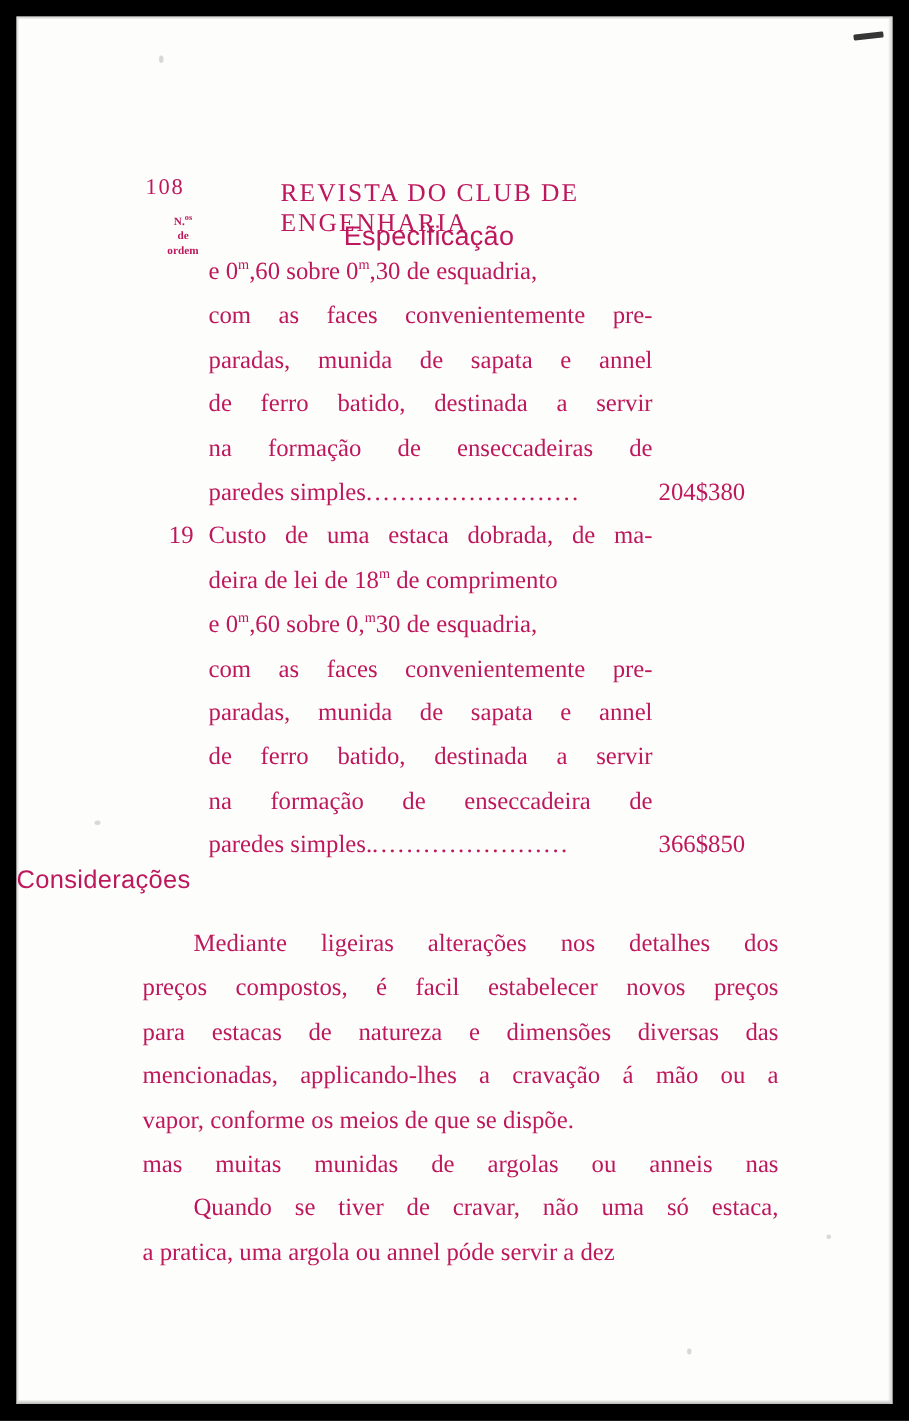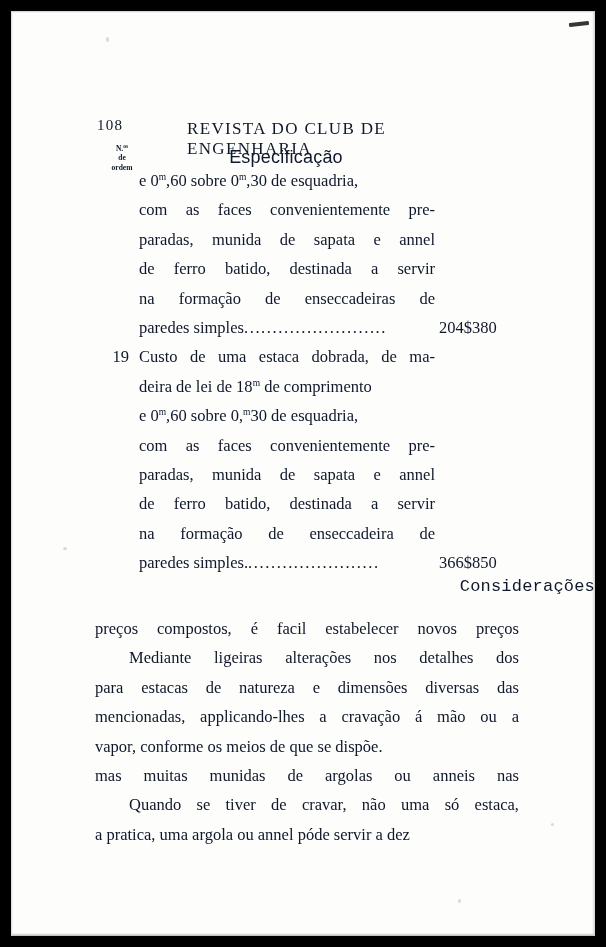--- a/index.html
+++ b/index.html
@@ -70,21 +70,21 @@
     opacity: .55;
   }
 
   
   #content {
     position: absolute;
     left: 0;
     top: 0;
     width: 584px;
     height: 925px;
-    color: #0f172a;
+    color: #be185d;
   }
 
   
   #running-head-row {
     position: absolute;
     left: 0;
     top: 106px;
     width: 584px;
     height: 20px;
   }
@@ -199,23 +199,23 @@
     vertical-align: super;
     line-height: 0;
   }
 
   
   #consideracoes-head {
     position: absolute;
     left: 0;
     top: 566px;
     width: 584px;
-    text-align: right;
+    text-align: left;
     font-size: 17px;
-    font-family: Liberation Mono, monospace;
+    font-family: Liberation Sans, sans-serif;
     letter-spacing: .2px;
   }
   #prose {
     position: absolute;
     left: 84px;
     top: 608px;
     width: 424px;
   }
   .pline {
     height: 29.4px;
@@ -309,22 +309,22 @@
               <span class="ltext last-free">paredes simples.<span class="leaders">.......................</span></span>
               <span class="price">366$850</span>
             </div>
           </div>
         </div>
 
       <div id="consideracoes-head">Considerações</div>
 
       <div id="prose">
           <div>
+            <div class="pline"><span class="indent"></span>Mediante ligeiras alterações nos detalhes dos</div>
             <div class="pline">preços compostos, é facil estabelecer novos preços</div>
-            <div class="pline"><span class="indent"></span>Mediante ligeiras alterações nos detalhes dos</div>
             <div class="pline">para estacas de natureza e dimensões diversas das</div>
             <div class="pline">mencionadas, applicando-lhes a cravação á mão ou a</div>
             <div class="pline free">vapor, conforme os meios de que se dispõe.</div>
           </div>
           <div>
             <div class="pline">mas muitas munidas de argolas ou anneis nas</div>
             <div class="pline"><span class="indent"></span>Quando se tiver de cravar, não uma só estaca,</div>
             <div class="pline free">a pratica, uma argola ou annel póde servir a dez</div>
           </div>
         </div>

